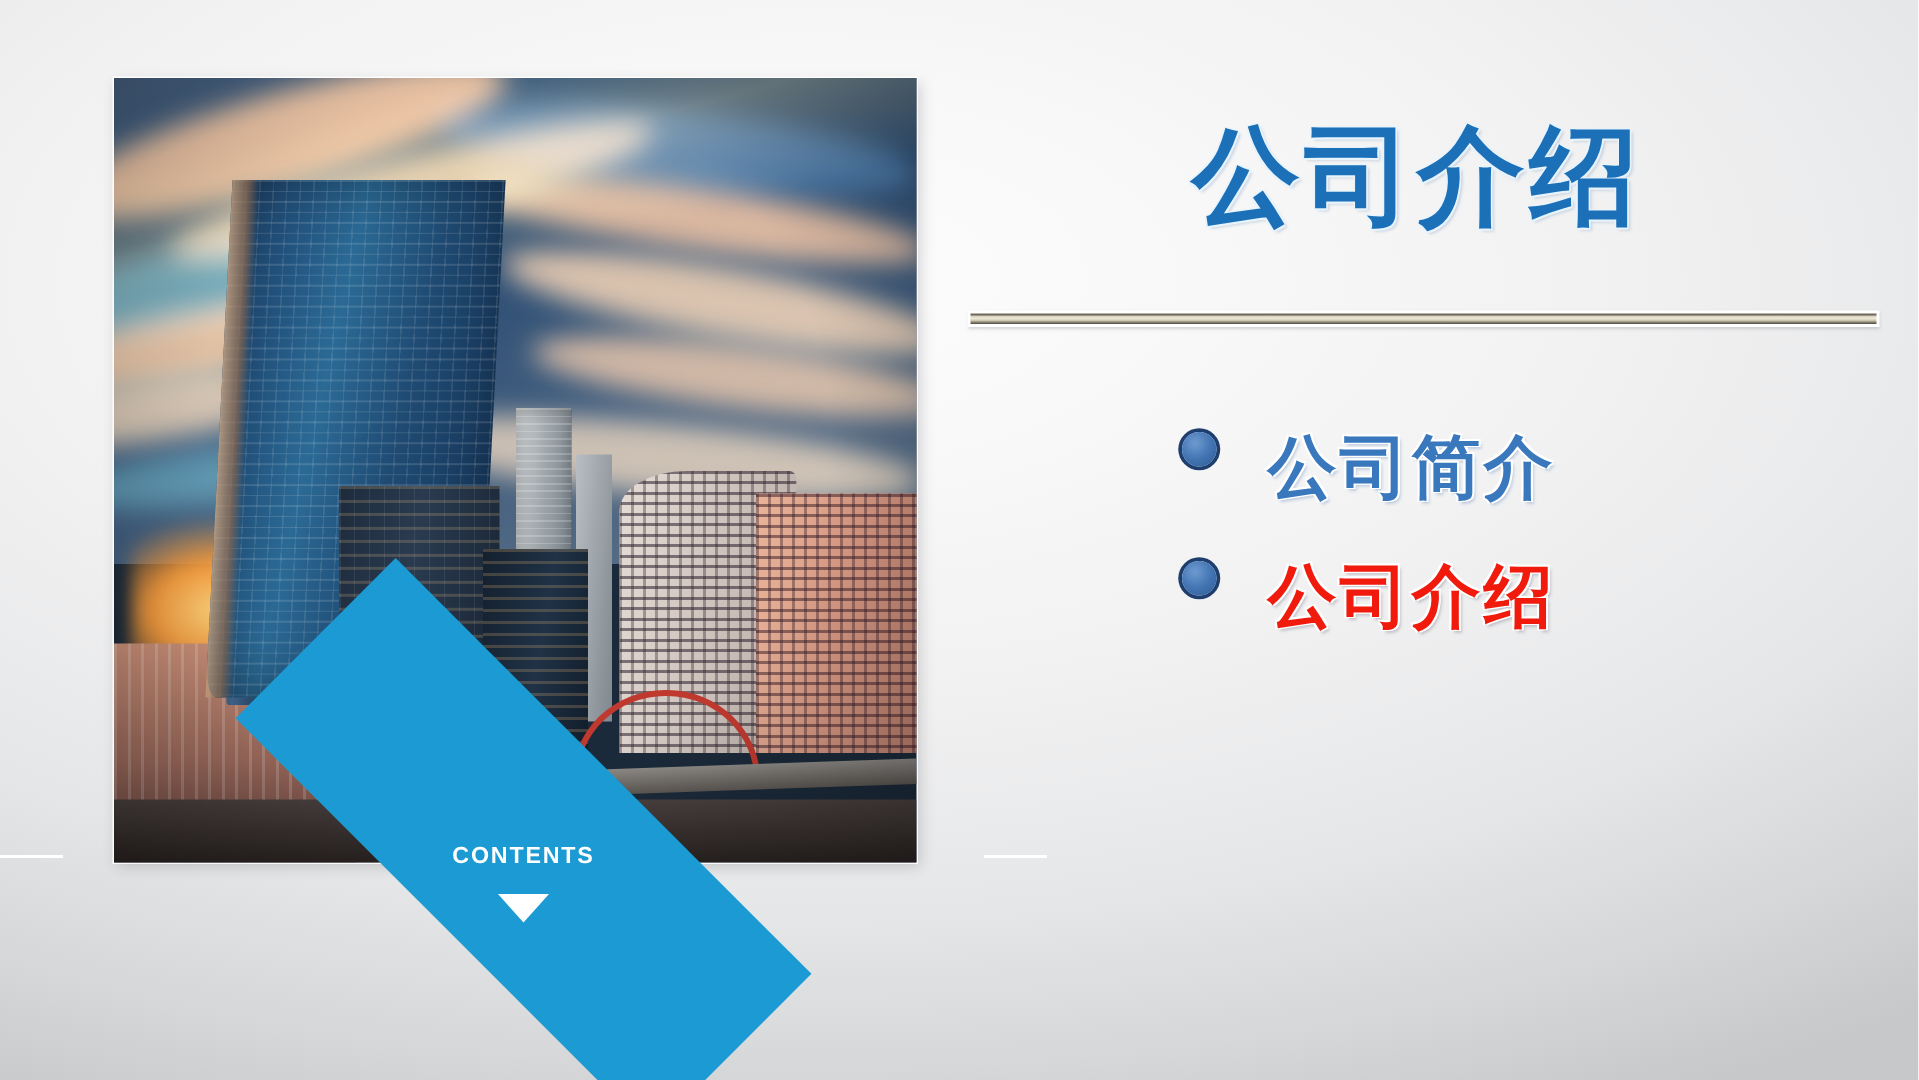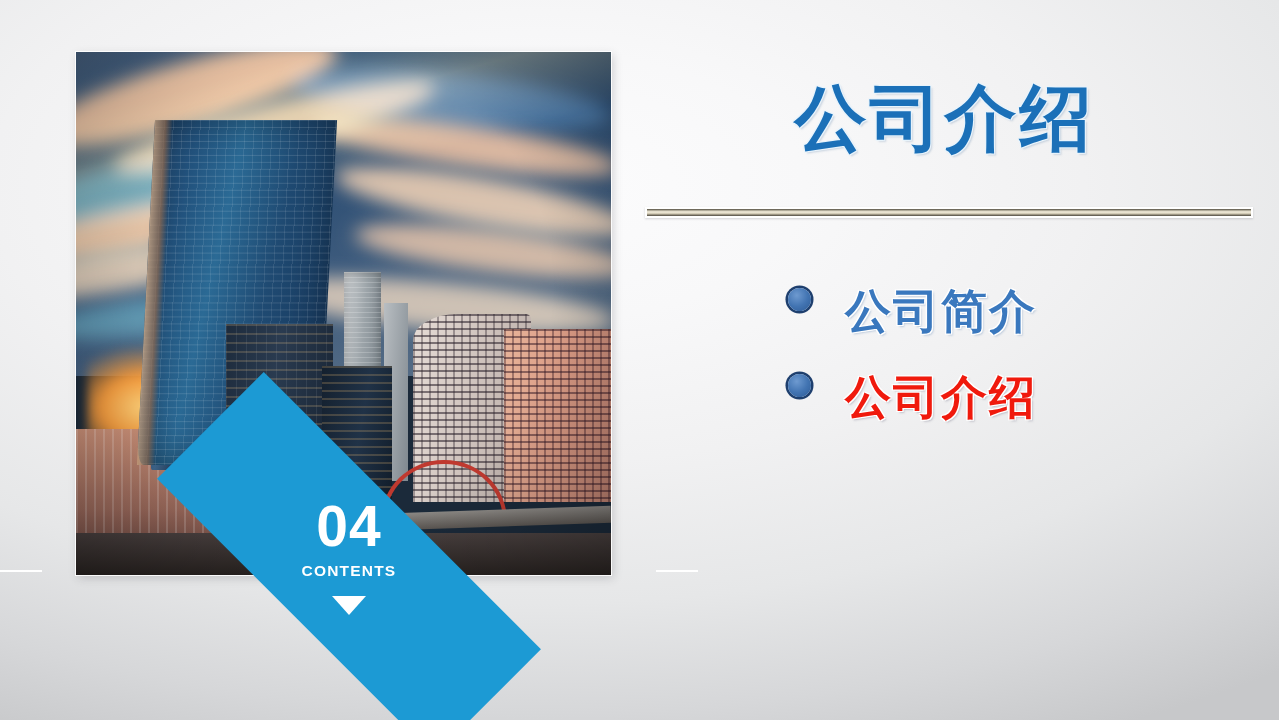--- a/index.html
+++ b/index.html
@@ -393,21 +393,20 @@
       <div class="bridge-arch"></div>
       <div class="bridge-arch2"></div>
       <div class="bridge-deck"></div>
       <div class="road"></div>
       <div class="photo-vig"></div>
     </div>
   </div>
 
   <div class="diamond"></div>
   <div class="badge-text">
-    <div class="badge-num">04</div>
     <div class="badge-contents">
       <span class="rule"></span>
       <span class="label">CONTENTS</span>
       <span class="rule"></span>
     </div>
     <div class="badge-caret"></div>
   </div>
 
   <div class="right-col">
 

